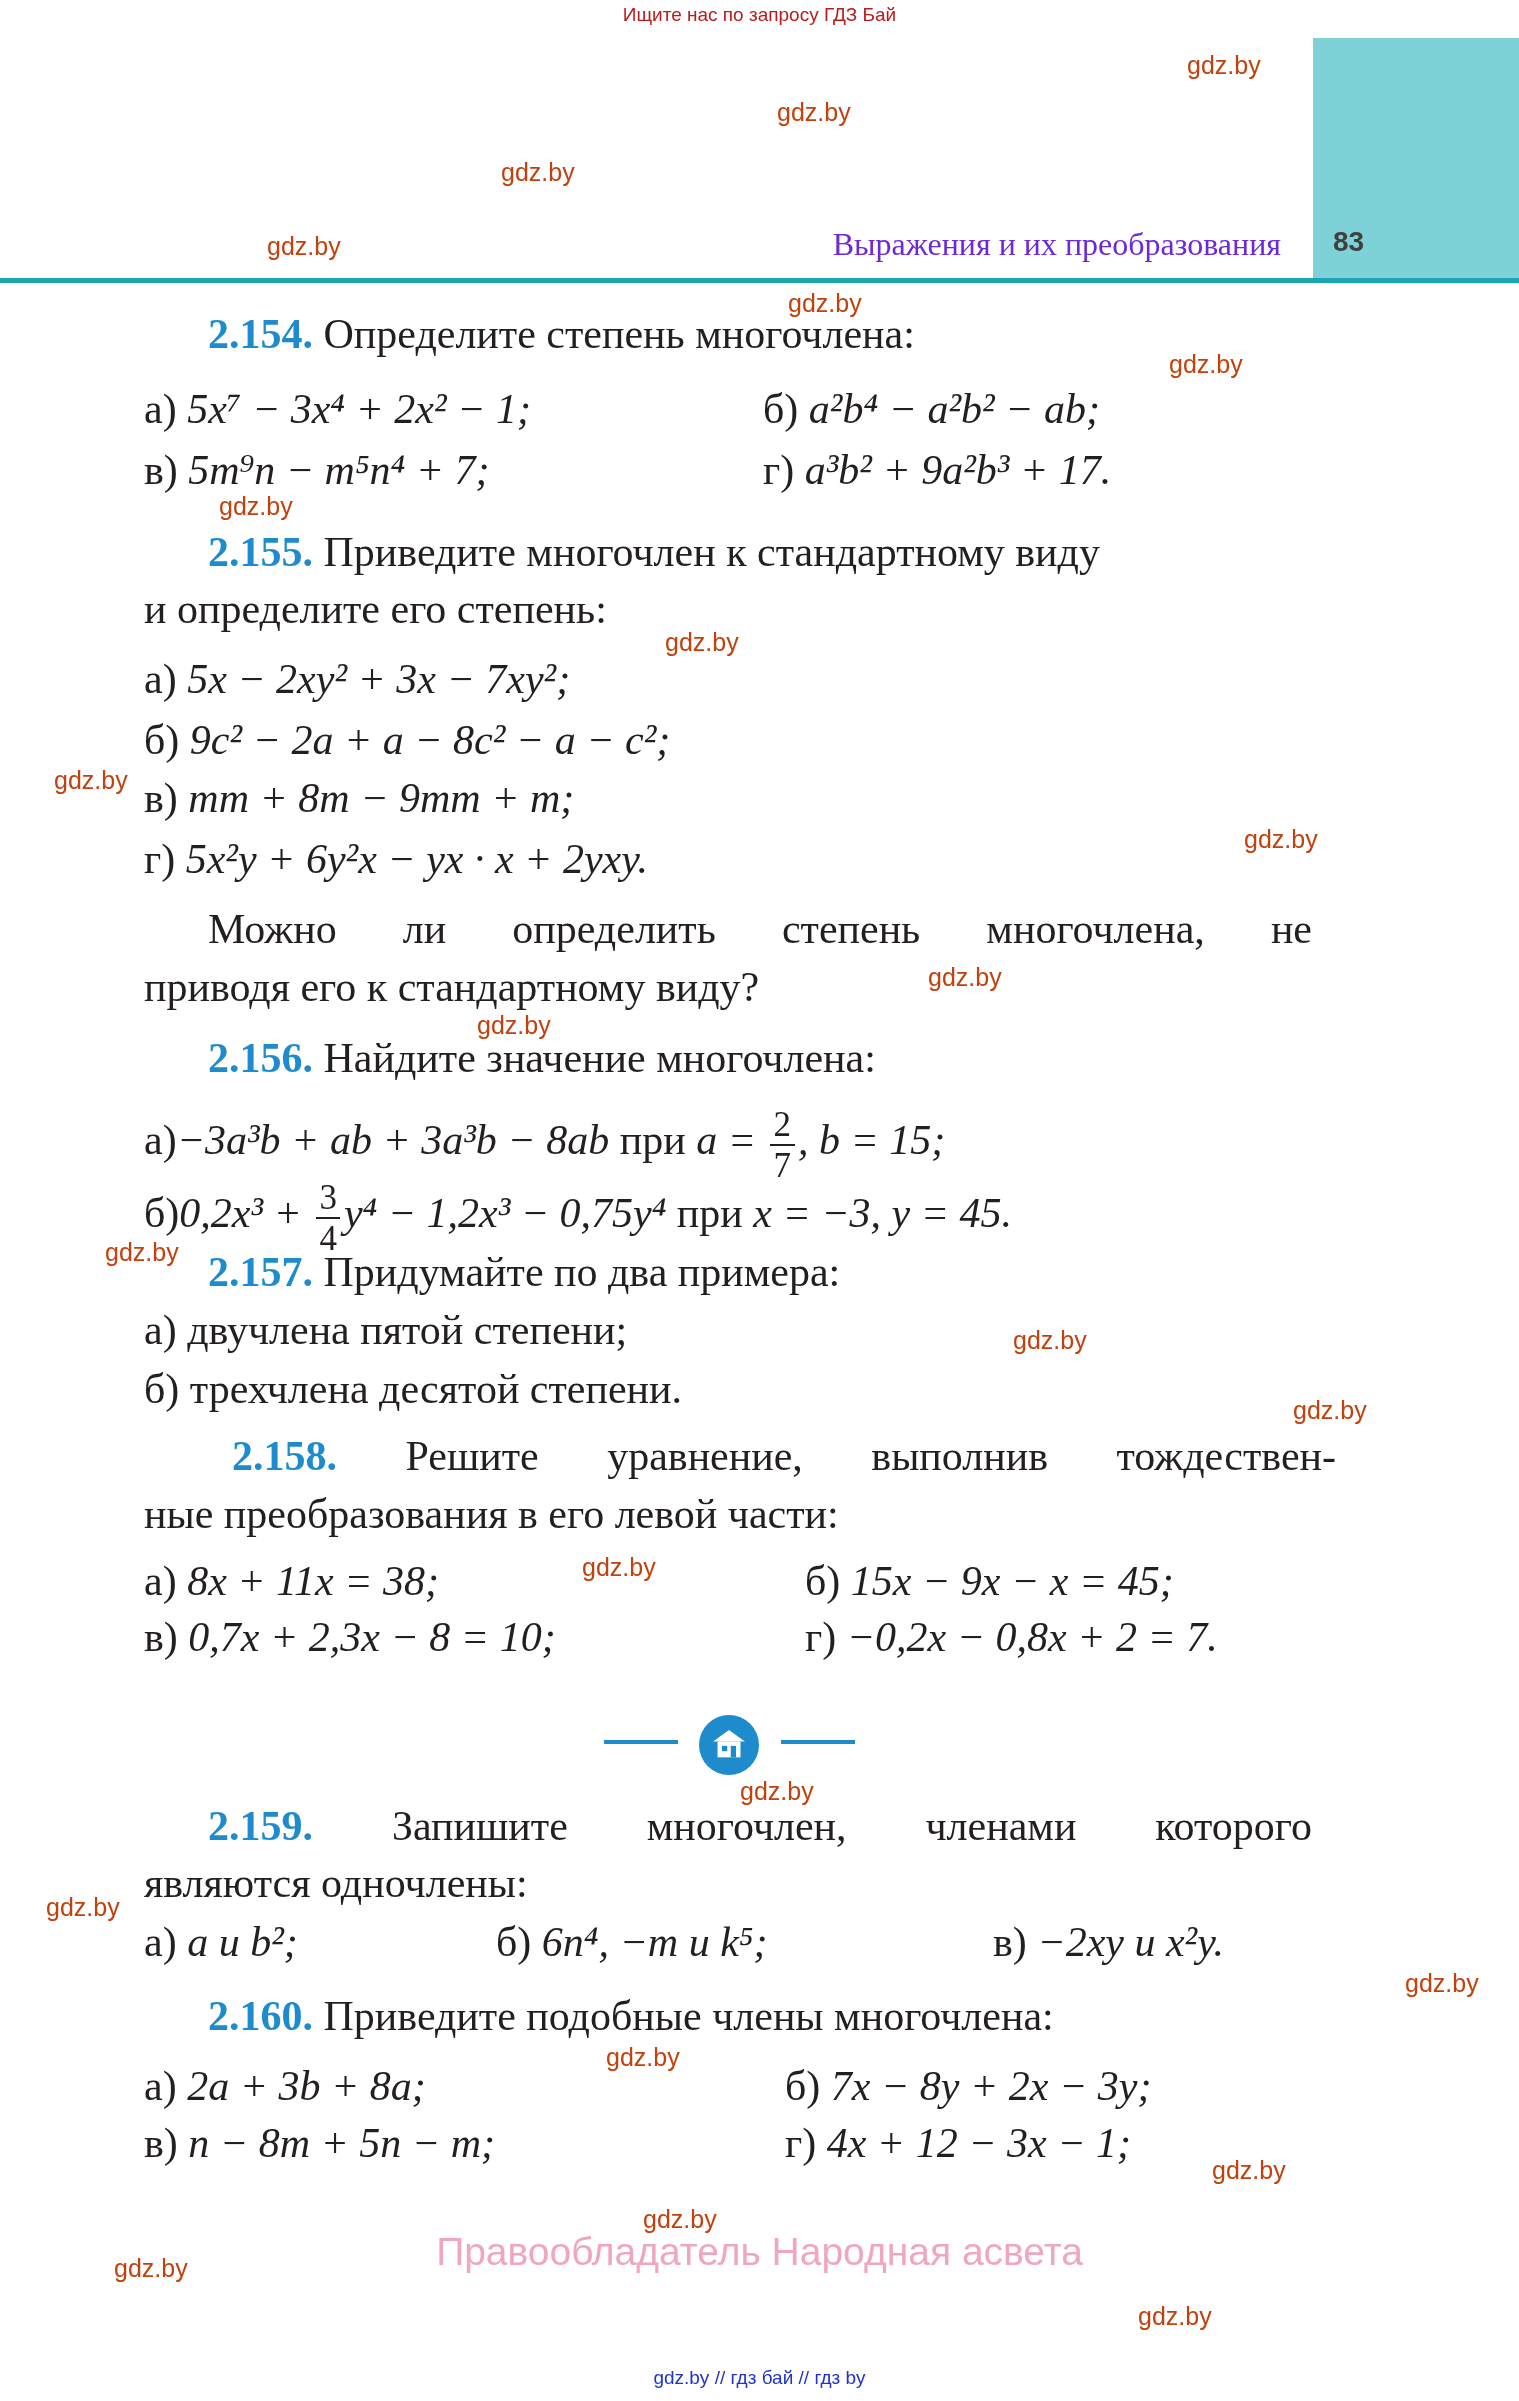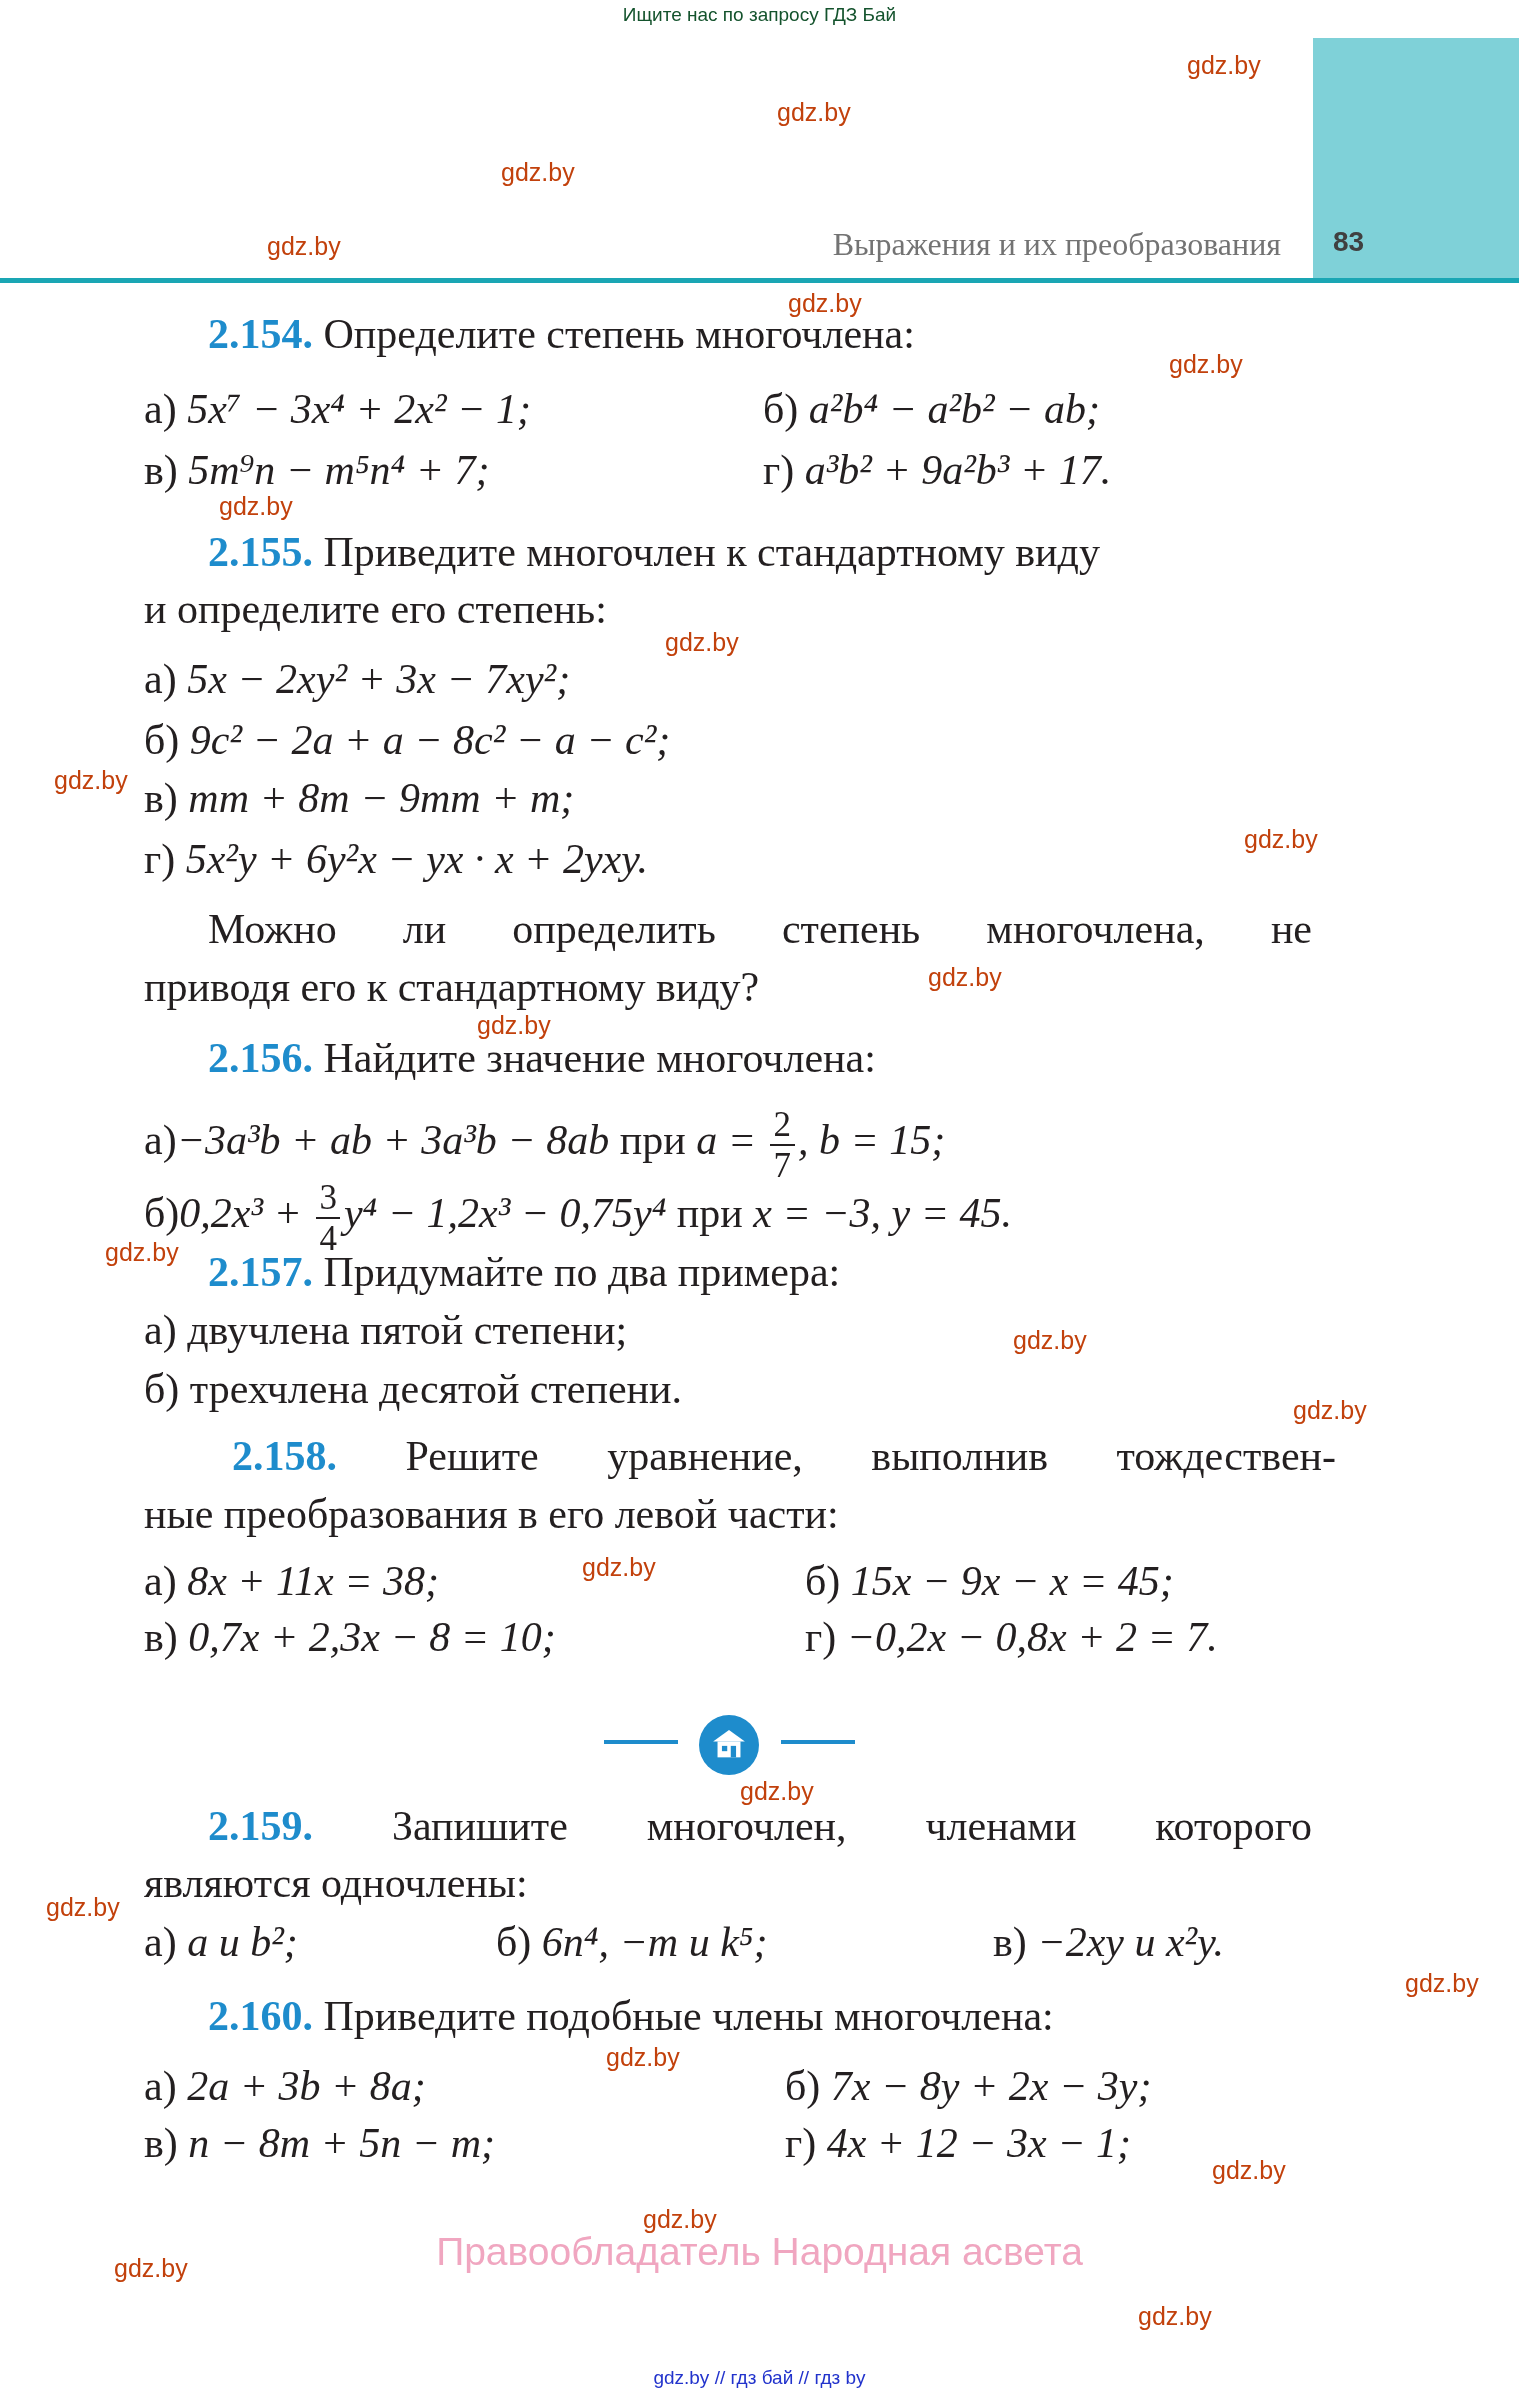--- a/index.html
+++ b/index.html
@@ -1,25 +1,25 @@
 <!DOCTYPE html>
 <html style="font-size:14px"><head>
 <meta charset="utf-8">
 <style>
   html,body{margin:0;padding:0;background:#ffffff;}
   body{width:1519px;height:2401px;position:relative;overflow:hidden;
        font-family:"DejaVu Serif","Liberation Serif",serif;color:#231f20;}
   .abs{position:absolute;white-space:nowrap;}
   .top-banner{top:3.5px;left:0;width:1519px;text-align:center;font-family:"Liberation Sans",sans-serif;
-       font-size:19px;color:#14532d;}
+       font-size:19px;color:#b91c1c;}
   .teal-box{position:absolute;left:1313px;top:38px;width:207px;height:243px;background:#7fd1d8;}
   .teal-line{position:absolute;left:0;top:278px;width:1519px;height:5.3px;background:#1aa6b4;}
   .page-num{position:absolute;left:1333px;top:226px;font-family:"Liberation Sans",sans-serif;
        font-weight:bold;font-size:28px;color:#404040;text-align:center;}
-  .running-head{position:absolute;right:238px;top:226px;font-size:32px;color:#737373;
+  .running-head{position:absolute;right:238px;top:226px;font-size:32px;color:#6d28d9;
        font-family:"Liberation Serif",serif;}
   .wm{font-family:"Liberation Sans",sans-serif;font-size:25px;color:#c2410c;}
   .line{position:absolute;font-family:"Liberation Serif",serif;font-size:42px;line-height:1;}
   .num{color:#1e8ccc;font-weight:bold;}
   .m{font-style:italic;}
   .frac{display:inline-block;vertical-align:middle;text-align:center;font-size:35px;line-height:1;margin:0 3.5px;}
   .frac span{display:block;}
   .frac .bar{border-top:2.6px solid #231f20;width:24.5px;margin:1.8px auto;}
   .home-row{position:absolute;left:604px;top:1715px;width:254px;height:53px;}
   .home-line{position:absolute;top:24.5px;height:4.4px;background:#1e8ccc;width:74px;}

